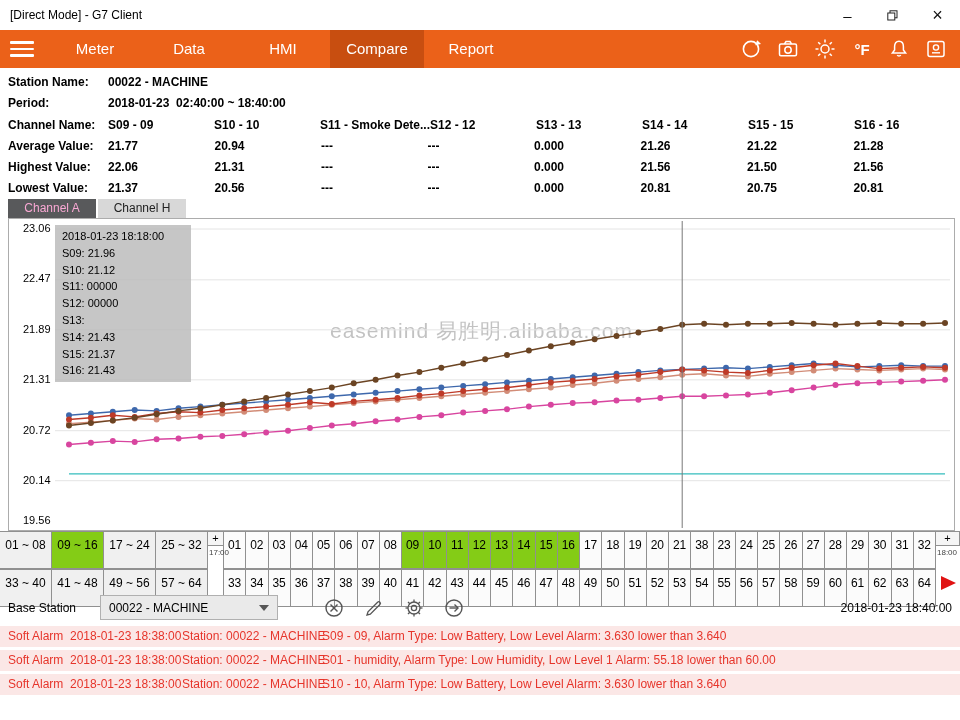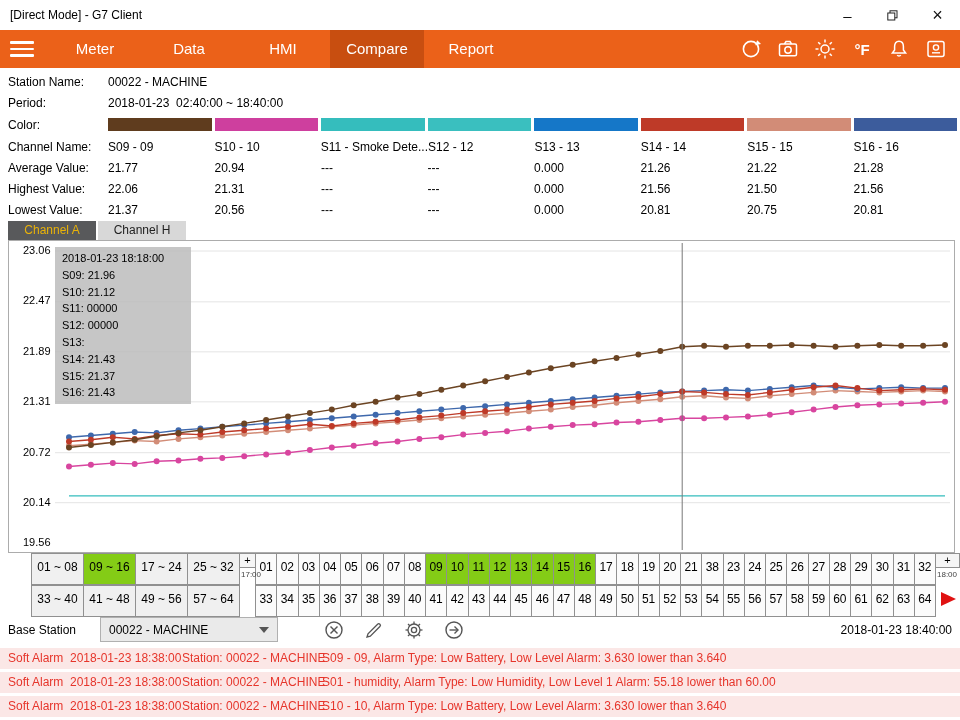--- a/index.html
+++ b/index.html
@@ -14,43 +14,43 @@
   
   .navbar{height:38px;background:#EB6119;display:flex;align-items:center;color:#fff;}
   .burger{width:24px;margin:0 14px 0 10px;cursor:pointer;}
   .burger i{display:block;height:2.5px;background:#fff;margin:4px 0;border-radius:1px;}
   .nav-tab{width:94px;height:38px;line-height:38px;text-align:center;font-size:15px;}
   .nav-tab.active{background:#C84E10;}
   .nav-icons{margin-left:auto;display:flex;align-items:center;gap:13px;padding-right:12px;}
   .nav-icons .nicon{width:24px;height:24px;display:flex;align-items:center;justify-content:center;}
   .degF{font-size:15px;font-weight:bold;}
   
-  .info{padding-top:3px;font-size:12px;}
+  .info{padding-top:3px;font-size:12px;font-weight:bold;}
   .info-row{display:grid;grid-template-columns:100px repeat(8,1fr);height:21px;line-height:21px;padding-left:8px;}
   .info-row.h22{height:22px;line-height:22px;}
   .lbl{white-space:nowrap;}
   .val{white-space:pre;}
   .color-bar{height:13px;margin:4px 3px 0 0;}
   .ch-cell{white-space:nowrap;overflow:visible;}
   
   .chtabs{height:19px;display:flex;padding-left:8px;gap:2px;}
   .chtab{width:88px;text-align:center;font-size:12px;line-height:19px;}
-  .chtab.active{background:#58595B;color:#eab308;}
+  .chtab.active{background:#58595B;color:#f9a8d4;}
   .chtab.inactive{background:#D8D8D8;color:#222;}
   
   .chart{position:relative;margin-left:8px;width:945px;height:311px;border:1px solid #ACACAC;background:#fff;}
   .chart svg{position:absolute;left:0;top:0;z-index:2;}
   .ylab{position:absolute;left:14px;font-size:11px;z-index:3;}
   .watermark{position:absolute;left:0;right:0;top:98px;text-align:center;font-size:21px;
              color:#9A9A9A;opacity:.6;letter-spacing:1px;z-index:1;}
   .tooltip{position:absolute;left:46px;top:6px;width:122px;background:rgba(186,186,186,.83);
            padding:3px 7px;font-size:11px;line-height:16.8px;z-index:5;}
   
   .strip{height:58px;background:#fff;}
-  .sel-row{display:flex;height:32px;padding-left:32px;}
+  .sel-row{display:flex;height:38px;}
   .cell{box-sizing:border-box;border:1px solid #909090;margin-left:-1px;font-size:12px;
         line-height:27px;text-align:center;background:#FBFBFB;overflow:hidden;flex:none;}
   .cell.range{width:53px;background:#F0F0F0;}
   .cell.num{flex:1;}
   .cell.sel{background:#84cc16;}
   .plus-col{width:16px;flex:none;position:relative;}
   .plus-btn{box-sizing:border-box;border:1px solid #909090;height:15px;line-height:12px;
             font-size:11px;text-align:center;background:#F5F5F5;margin-left:-1px;}
   .hint{position:absolute;left:1px;top:17px;font-size:8px;color:#444;white-space:nowrap;}
   .end-col{width:24px;flex:none;position:relative;}
@@ -145,31 +145,20 @@
 
 <div class="info">
   <div class="info-row h22">
     <div class="lbl">Station Name:</div>
     <div class="val" style="grid-column:2/10">00022 - MACHINE</div>
   </div>
   <div class="info-row">
     <div class="lbl">Period:</div>
     <div class="val" style="grid-column:2/10">2018-01-23  02:40:00 ~ 18:40:00</div>
   </div>
-  <div class="info-row h22" id="row-color">
-    <div class="lbl">Color:</div>
-  <div class="color-bar" style="background: rgb(95, 60, 30);"></div>
-      <div class="color-bar" style="background: rgb(206, 63, 158);"></div>
-      <div class="color-bar" style="background: rgb(53, 189, 189);"></div>
-      <div class="color-bar" style="background: rgb(58, 191, 191);"></div>
-      <div class="color-bar" style="background: rgb(21, 119, 200);"></div>
-      <div class="color-bar" style="background: rgb(190, 58, 40);"></div>
-      <div class="color-bar" style="background: rgb(210, 140, 119);"></div>
-      <div class="color-bar" style="background: rgb(60, 92, 156);"></div>
-    </div>
   <div class="info-row h22" id="row-name">
     <div class="lbl">Channel Name:</div>
   <div class="ch-cell">S09 - 09</div>
       <div class="ch-cell">S10 - 10</div>
       <div class="ch-cell">S11 - Smoke Dete...</div>
       <div class="ch-cell">S12 - 12</div>
       <div class="ch-cell">S13 - 13</div>
       <div class="ch-cell">S14 - 14</div>
       <div class="ch-cell">S15 - 15</div>
       <div class="ch-cell">S16 - 16</div>
@@ -208,20 +197,21 @@
       <div class="ch-cell">20.81</div>
     </div>
 </div>
 
 <div class="chtabs">
   <div class="chtab active">Channel A</div>
   <div class="chtab inactive">Channel H</div>
 </div>
 
 <div class="chart">
+  <div class="watermark">easemind 易胜明.alibaba.com</div>
   <svg id="chart-svg" width="945" height="311">
       <line x1="46" y1="10" x2="941" y2="10" stroke="#E4E4E4" stroke-width="1"></line>
       <line x1="46" y1="60.85799999999999" x2="941" y2="60.85799999999999" stroke="#E4E4E4" stroke-width="1"></line>
       <line x1="46" y1="110.85399999999984" x2="941" y2="110.85399999999984" stroke="#E4E4E4" stroke-width="1"></line>
       <line x1="46" y1="160.85" x2="941" y2="160.85" stroke="#E4E4E4" stroke-width="1"></line>
       <line x1="46" y1="211.708" x2="941" y2="211.708" stroke="#E4E4E4" stroke-width="1"></line>
       <line x1="46" y1="261.70399999999984" x2="941" y2="261.70399999999984" stroke="#E4E4E4" stroke-width="1"></line>
       <polyline points="60.0,254.8 81.9,254.8 103.8,254.8 125.7,254.8 147.6,254.8 169.5,254.8 191.4,254.8 213.3,254.8 235.2,254.8 257.1,254.8 279.0,254.8 300.9,254.8 322.8,254.8 344.7,254.8 366.6,254.8 388.5,254.8 410.4,254.8 432.3,254.8 454.2,254.8 476.1,254.8 498.0,254.8 519.9,254.8 541.8,254.8 563.7,254.8 585.6,254.8 607.5,254.8 629.4,254.8 651.3,254.8 673.2,254.8 695.1,254.8 717.0,254.8 738.9,254.8 760.8,254.8 782.7,254.8 804.6,254.8 826.5,254.8 848.4,254.8 870.3,254.8 892.2,254.8 914.1,254.8 936.0,254.8" fill="none" stroke="#35BDBD" stroke-width="1.3"></polyline>
       <polyline points="60.0,204.8 81.9,203.1 103.8,201.4 125.7,199.6 147.6,200.5 169.5,197.9 191.4,196.2 213.3,194.5 235.2,192.7 257.1,191.0 279.0,189.3 300.9,187.6 322.8,185.8 344.7,184.1 366.6,182.4 388.5,180.7 410.4,179.0 432.3,177.2 454.2,175.5 476.1,173.8 498.0,172.1 519.9,170.3 541.8,168.6 563.7,166.0 585.6,164.3 607.5,161.7 629.4,160.0 651.3,158.3 673.2,155.7 695.1,154.8 717.0,156.5 738.9,157.4 760.8,154.8 782.7,153.1 804.6,151.4 826.5,149.6 848.4,150.5 870.3,151.4 892.2,150.5 914.1,149.6 936.0,150.5" fill="none" stroke="#D28C77" stroke-width="1.4"></polyline>
       <circle cx="60.0" cy="204.8" r="3" fill="#D28C77"></circle>

